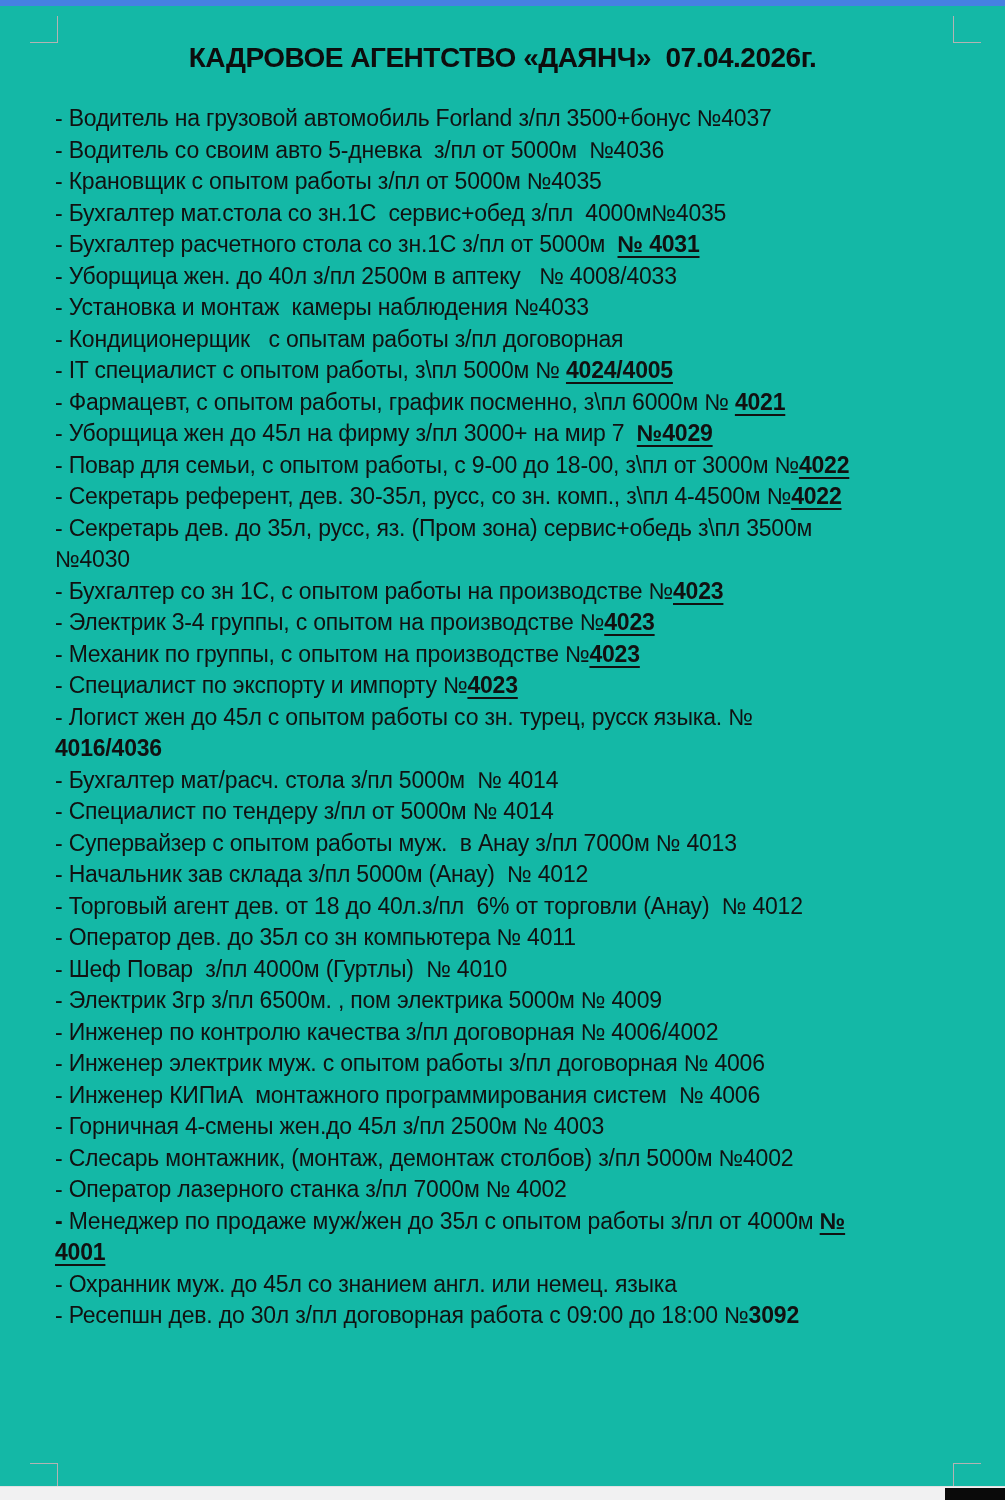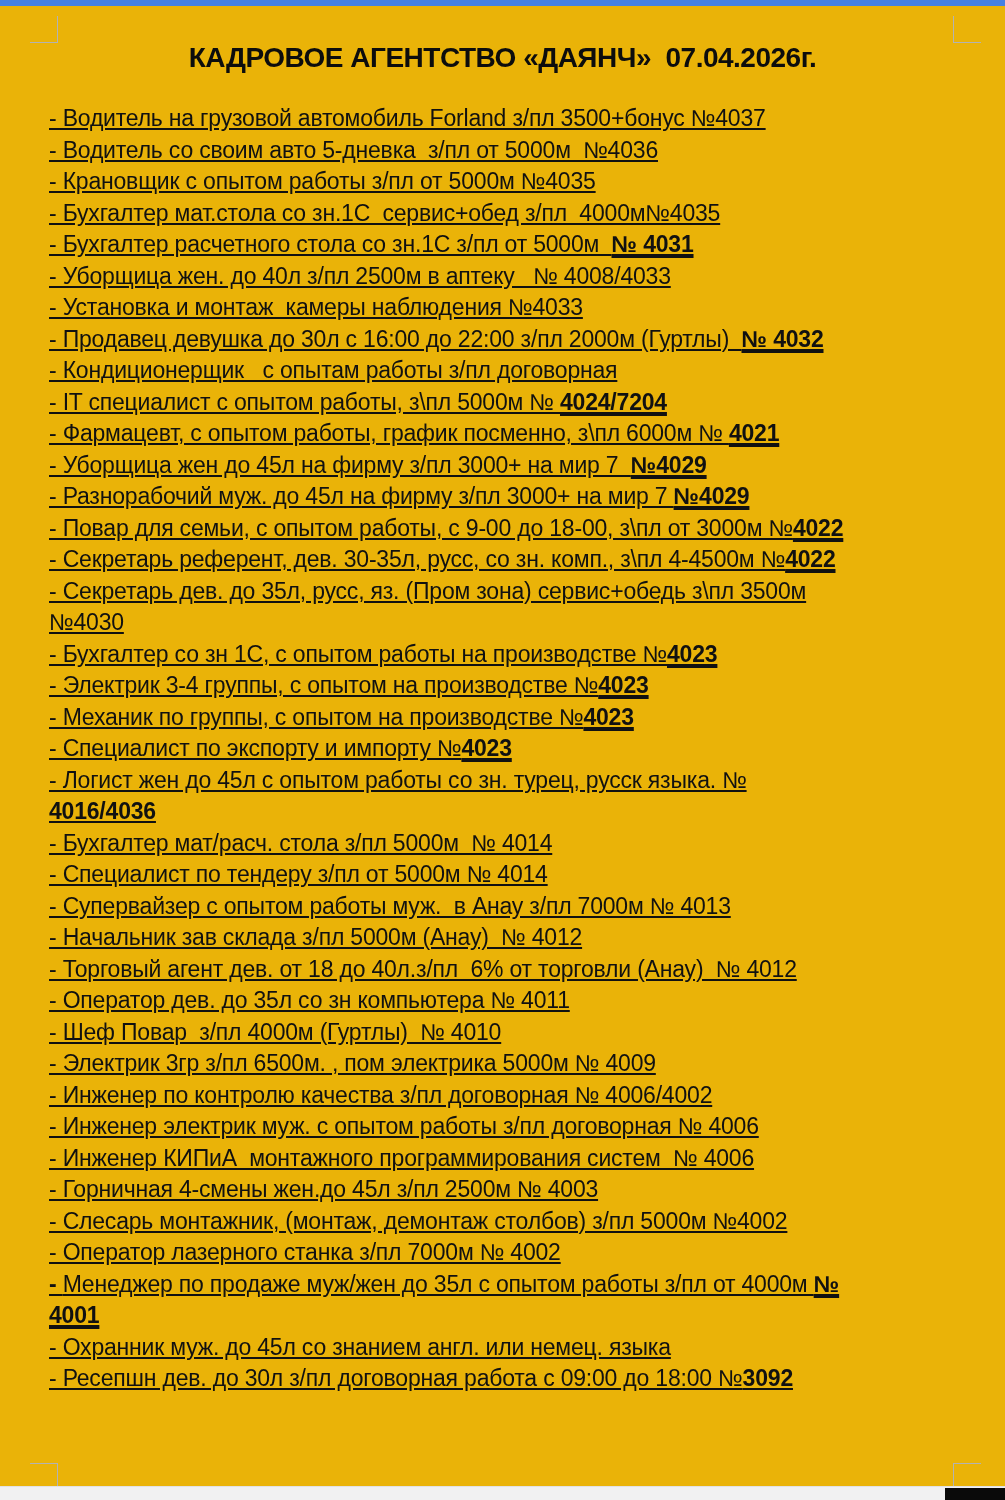--- a/index.html
+++ b/index.html
@@ -8,21 +8,21 @@
     width: 1005px;
     height: 1500px;
     background: #ffffff;
     font-family: "Liberation Sans", sans-serif;
     overflow: hidden;
   }
   .page {
     position: relative;
     width: 1005px;
     height: 1500px;
-    background: #eab308;
+    background: #14b8a6;
   }
   .top-bar {
     position: absolute;
     top: 0; left: 0; right: 0;
     height: 6px;
     background: var(--top-bar, #4681e2);
   }
   .crop-mark {
     position: absolute;
     width: 27px;
@@ -47,27 +47,26 @@
     text-align: center;
     font-size: 28px;
     font-weight: bold;
     letter-spacing: -0.5px;
     color: #0d0d0d;
     white-space: pre;
   }
   .list {
     position: absolute;
     top: 103px;
-    left: 49px;
+    left: 55px;
     right: 26px;
     font-size: 23px;
     line-height: 31.5px;
     letter-spacing: -0.2px;
     color: #111111;
-    text-decoration: underline;
   }
   .row {
     white-space: pre;
     height: 31.5px;
   }
   .b { font-weight: bold; }
   .u {
     text-decoration: underline;
     text-decoration-thickness: 2px;
     text-underline-offset: 4px;
@@ -101,26 +100,24 @@
   <div class="title">КАДРОВОЕ АГЕНТСТВО «ДАЯНЧ»  07.04.2026г.</div>
 
   <div class="list">
       <div class="row"><span>- Водитель на грузовой автомобиль Forland з/пл 3500+бонус №4037</span></div>
       <div class="row"><span>- Водитель со своим авто 5-дневка  з/пл от 5000м  №4036</span></div>
       <div class="row"><span>- Крановщик с опытом работы з/пл от 5000м №4035</span></div>
       <div class="row"><span>- Бухгалтер мат.стола со зн.1С  сервис+обед з/пл  4000м№4035</span></div>
       <div class="row"><span>- Бухгалтер расчетного стола со зн.1С з/пл от 5000м  </span><span class="b u">№ 4031</span></div>
       <div class="row"><span>- Уборщица жен. до 40л з/пл 2500м в аптеку   № 4008/4033</span></div>
       <div class="row"><span>- Установка и монтаж  камеры наблюдения №4033</span></div>
-      <div class="row"><span>- Продавец девушка до 30л с 16:00 до 22:00 з/пл 2000м (Гуртлы)  </span><span class="b u">№ 4032</span></div>
       <div class="row"><span>- Кондиционерщик   с опытам работы з/пл договорная</span></div>
-      <div class="row"><span>- IT специалист с опытом работы, з\пл 5000м № </span><span class="b u">4024/7204</span></div>
+      <div class="row"><span>- IT специалист с опытом работы, з\пл 5000м № </span><span class="b u">4024/4005</span></div>
       <div class="row"><span>- Фармацевт, с опытом работы, график посменно, з\пл 6000м № </span><span class="b u">4021</span></div>
       <div class="row"><span>- Уборщица жен до 45л на фирму з/пл 3000+ на мир 7  </span><span class="b u">№4029</span></div>
-      <div class="row"><span>- Разнорабочий муж. до 45л на фирму з/пл 3000+ на мир 7 </span><span class="b u">№4029</span></div>
       <div class="row"><span>- Повар для семьи, с опытом работы, с 9-00 до 18-00, з\пл от 3000м №</span><span class="b u">4022</span></div>
       <div class="row"><span>- Секретарь референт, дев. 30-35л, русс, со зн. комп., з\пл 4-4500м №</span><span class="b u">4022</span></div>
       <div class="row"><span>- Секретарь дев. до 35л, русс, яз. (Пром зона) сервис+обедь з\пл 3500м</span></div>
       <div class="row"><span>№4030</span></div>
       <div class="row"><span>- Бухгалтер со зн 1С, с опытом работы на производстве №</span><span class="b u">4023</span></div>
       <div class="row"><span>- Электрик 3-4 группы, с опытом на производстве №</span><span class="b u">4023</span></div>
       <div class="row"><span>- Механик по группы, с опытом на производстве №</span><span class="b u">4023</span></div>
       <div class="row"><span>- Специалист по экспорту и импорту №</span><span class="b u">4023</span></div>
       <div class="row"><span>- Логист жен до 45л с опытом работы со зн. турец, русск языка. №</span></div>
       <div class="row"><span class="b">4016/4036</span></div>

